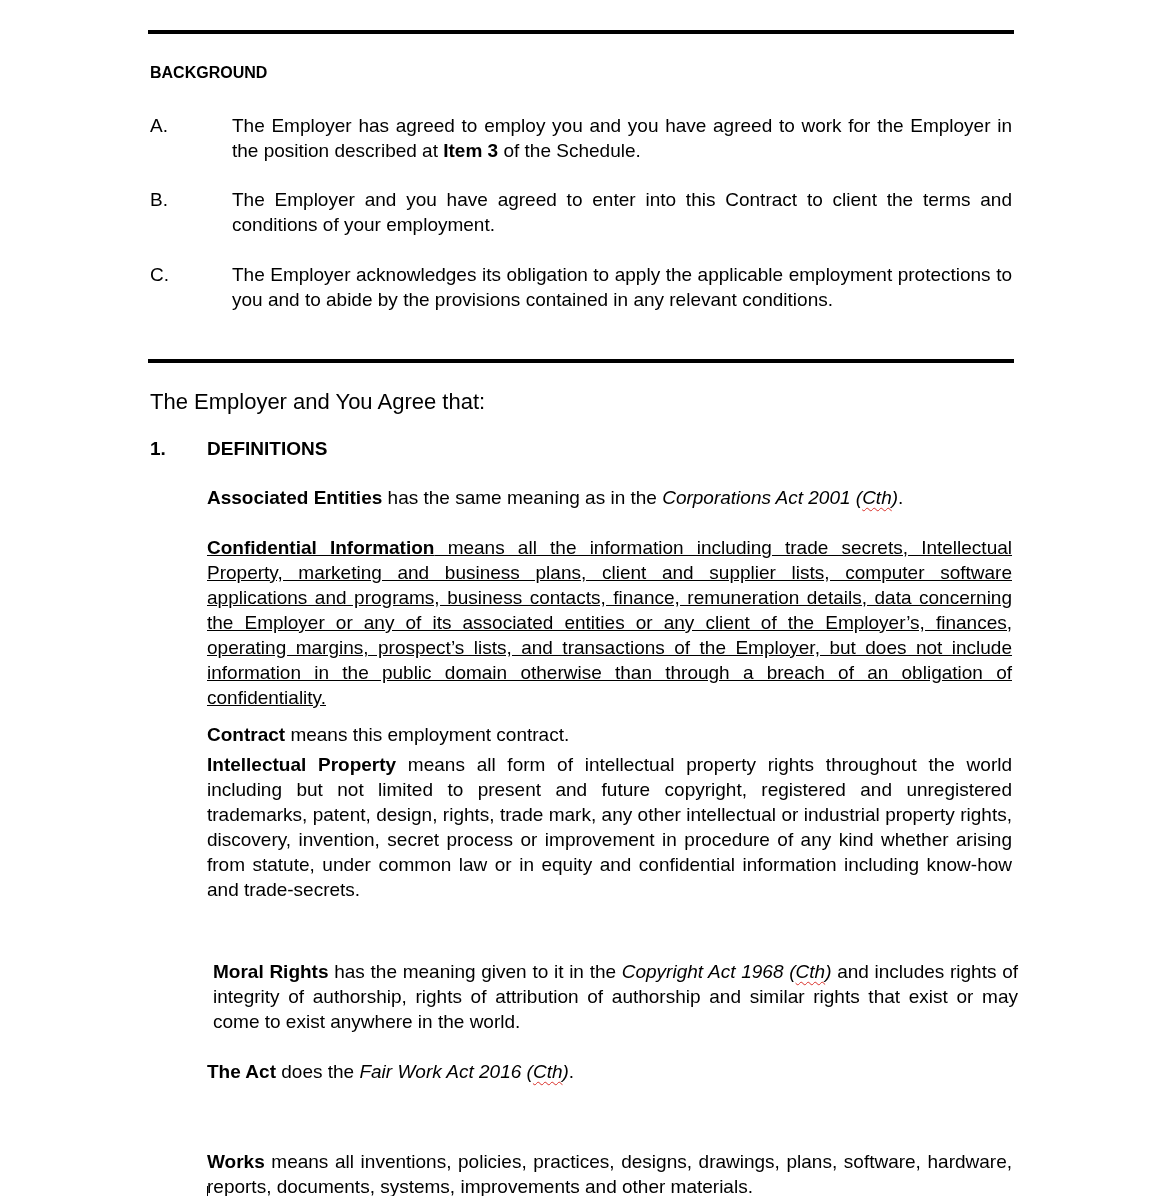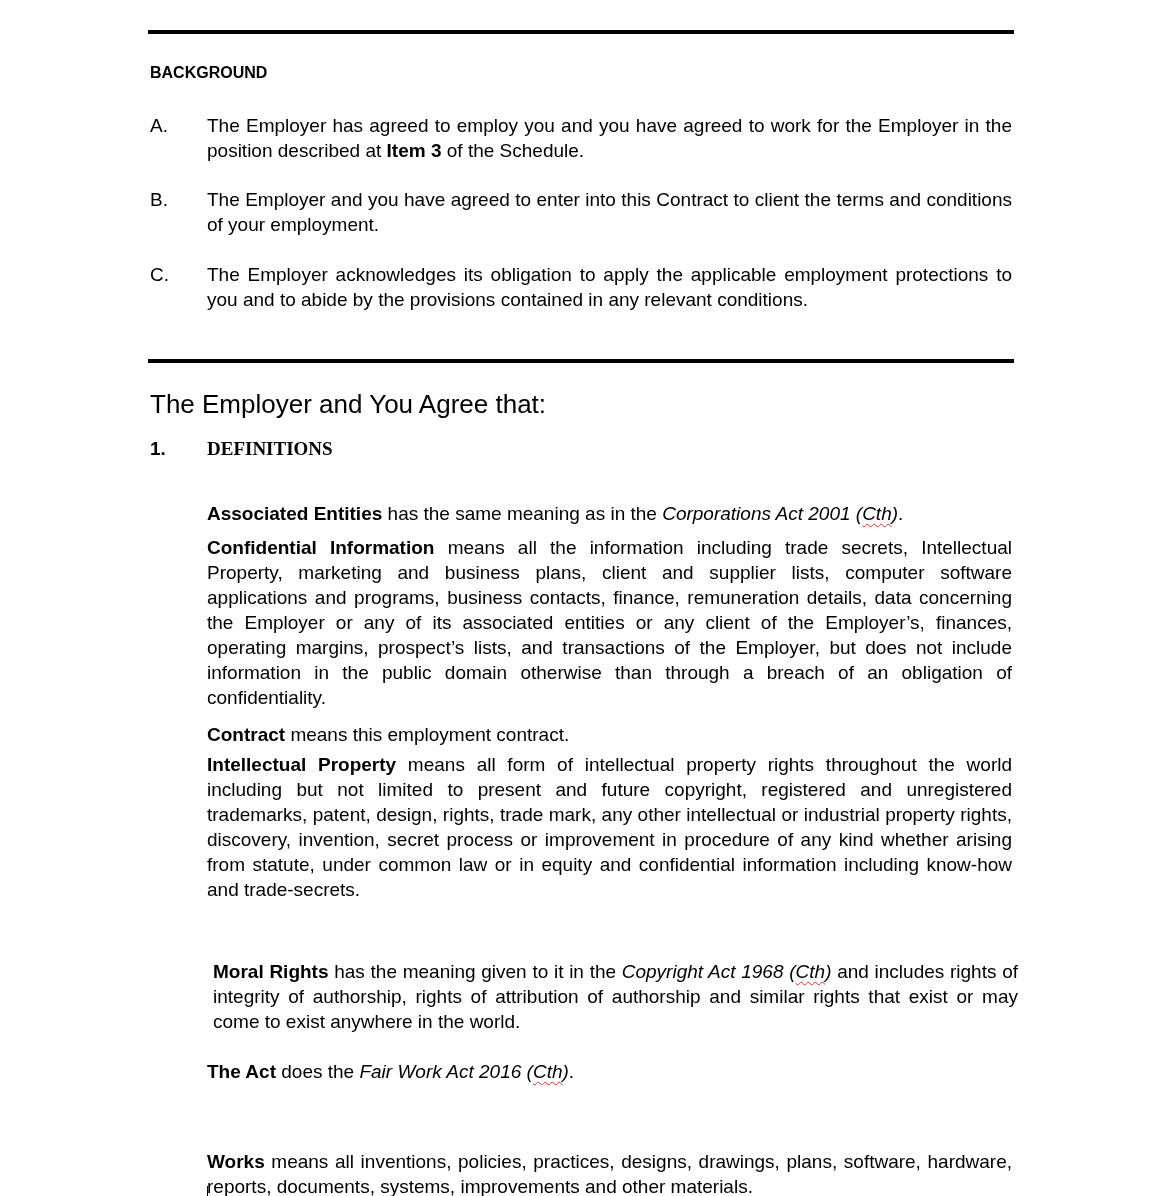--- a/index.html
+++ b/index.html
@@ -11,26 +11,26 @@
     .rule {
       position: absolute; left: 148px; width: 866px; height: 4px; background: #000;
     }
     .heading-bg {
       position: absolute; left: 150px; top: 64px; font-weight: bold; font-size: 16px;
     }
     .recital {
       position: absolute; left: 150px; width: 862px; line-height: 25px;
     }
     .recital .letter { position: absolute; left: 0; top: 0; }
-    .recital .text { margin-left: 57px; text-align: justify; text-align-last: left; }
+    .recital .text { margin-left: 82px; text-align: justify; text-align-last: left; }
     .agree {
-      position: absolute; left: 150px; top: 389px; font-size: 26px;
+      position: absolute; left: 150px; top: 389px; font-size: 22px;
     }
     .sec-num { position: absolute; left: 150px; top: 438px; font-weight: bold; }
-    .sec-title { position: absolute; left: 207px; top: 438px; font-weight: bold; font-family: Liberation Serif, serif; }
+    .sec-title { position: absolute; left: 207px; top: 438px; font-weight: bold; }
     .def {
       position: absolute; left: 207px; width: 805px; line-height: 25px;
       text-align: justify; text-align-last: left;
     }
     .def b { font-weight: bold; }
     .def i { font-style: italic; }
     .squiggle {
       text-decoration: underline wavy #d9302a; text-decoration-thickness: 1px;
       text-underline-offset: 3px;
     }
@@ -60,25 +60,25 @@
   <div class="text">The Employer acknowledges its obligation to apply the applicable employment protections to you and to abide by the provisions contained in any relevant conditions.</div>
 </div>
 
 <div class="rule" style="top:359px;"></div>
 
 <div class="agree">The Employer and You Agree that:</div>
 
 <div class="sec-num">1.</div>
 <div class="sec-title">DEFINITIONS</div>
 
-<div class="def" style="top:485px;margin-top:16px;">
+<div class="def" style="top:485px;">
   <b>Associated Entities</b><span> has the same meaning as in the </span><i><span>Corporations Act 2001 (</span><span class="squiggle">Cth</span><span>)</span></i><span>.</span>
 </div>
 
-<div class="def" style="top:535px;">
+<div class="def" style="top:535px;text-decoration:underline;">
   <b>Confidential Information</b><span> means all the information including trade secrets, Intellectual Property, marketing and business plans, client and supplier lists, computer software applications and programs, business contacts, finance, remuneration details, data concerning the Employer or any of its associated entities or any client of the Employer’s, finances, operating margins, prospect’s lists, and transactions of the Employer, but does not include information in the public domain otherwise than through a breach of an obligation of confidentiality.</span>
 </div>
 
 <div class="def" style="top:722px;">
   <b>Contract</b><span> means this employment contract.</span>
 </div>
 
 <div class="def" style="top:752px;">
   <b>Intellectual Property</b><span> means all form of intellectual property rights throughout the world including but not limited to present and future copyright, registered and unregistered trademarks, patent, design, rights, trade mark, any other intellectual or industrial property rights, discovery, invention, secret process or improvement in procedure of any kind whether arising from statute, under common law or in equity and confidential information including know-how and trade-secrets.</span>
 </div>

